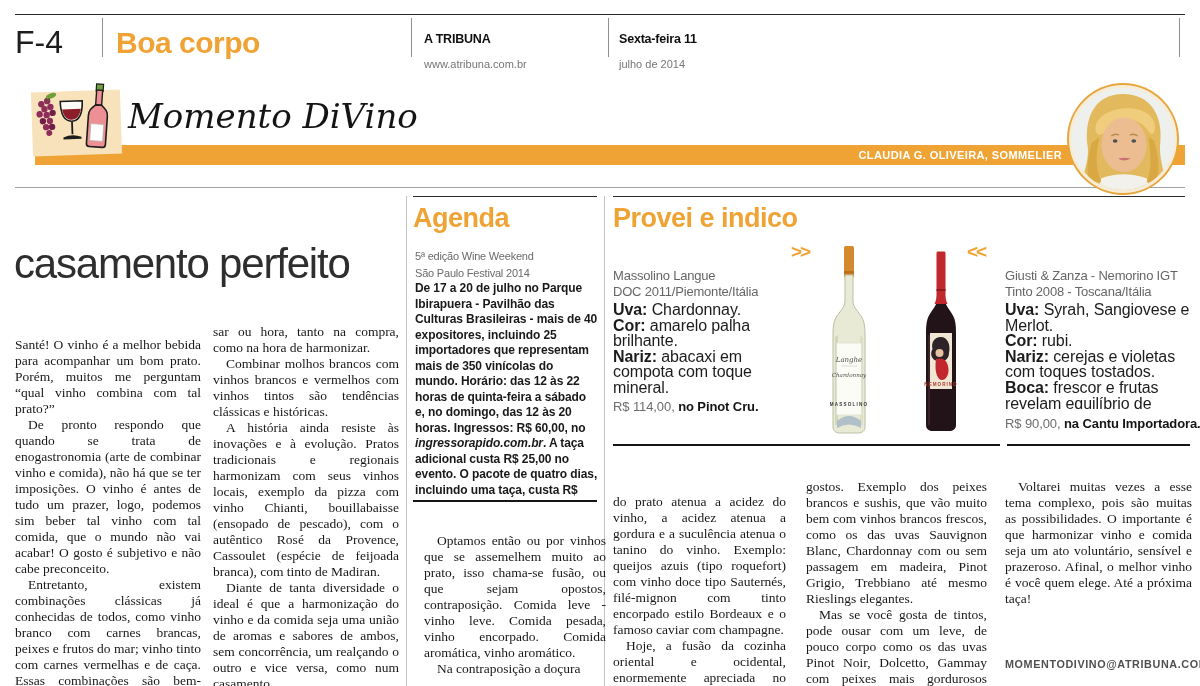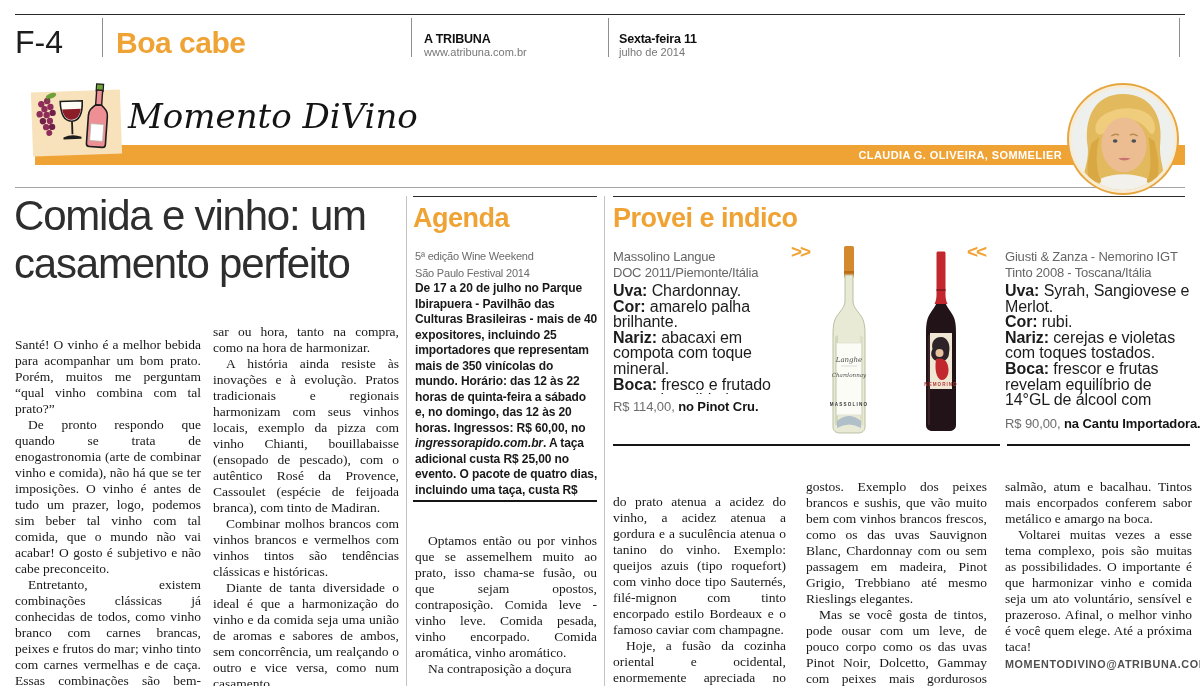--- a/index.html
+++ b/index.html
@@ -10,21 +10,21 @@
   .rule-h{position:absolute;height:1px;background:#2a2a2a;}
   .rule-h.gray{background:#a3a3a3;}
   .rule-h.thick{height:2px;background:#151515;}
   .rule-v{position:absolute;width:1px;background:#c3c3c3;}
   .vdiv{position:absolute;top:18px;height:39px;width:1px;background:#8f8f8f;}
   
   .mh-num{position:absolute;left:15px;top:24px;font-size:32px;font-weight:300;color:#1d1d1d;}
   .mh-section{position:absolute;left:116px;top:26px;font-size:30px;font-weight:800;color:var(--accent);letter-spacing:-.5px;}
   .mh-block{position:absolute;top:33px;line-height:13px;}
   .mh-name{font-size:12.5px;font-weight:800;color:#101010;letter-spacing:-.2px;}
-  .mh-sub{font-size:11px;color:#767676;margin-top:0;}
+  .mh-sub{font-size:11px;color:#767676;margin-top:12px;}
   
   .brand-bar{position:absolute;left:35px;top:145px;width:1150px;height:20px;background:var(--accent);z-index:1;}
   .brand-author{position:absolute;left:0;top:149px;width:1062px;text-align:right;font-size:11px;font-weight:800;
                 color:#fff;letter-spacing:.4px;z-index:2;}
   .logo-box{position:absolute;left:28px;top:82px;width:98px;height:84px;z-index:2;transform:rotate(-2deg);}
   .logo-script{position:absolute;left:128px;top:96px;z-index:2;font-family:"DejaVu Serif",serif;font-style:italic;
                font-size:34px;color:#141414;}
   .avatar{position:absolute;left:1069px;top:85px;width:102px;height:102px;border-radius:50%;overflow:hidden;
           border:3px solid #f8ecd6;box-shadow:0 0 0 2px #e5a63e;z-index:3;background:#eef0ee;}
   
@@ -37,39 +37,39 @@
   .serif-col p.ind{text-indent:13px;}
   
   .sec-title{position:absolute;margin:0;font-size:27px;font-weight:800;color:var(--accent);letter-spacing:-.5px;}
   
   .ag-name{position:absolute;left:415px;top:248px;font-size:11px;line-height:17px;color:#6b6b6b;letter-spacing:-.2px;}
   .ag-details{position:absolute;left:415px;top:281px;width:183px;font-size:12px;line-height:15.5px;font-weight:700;
               color:#191919;letter-spacing:-.1px;overflow:hidden;height:216px;}
   .ag-details i{font-style:italic;}
   
   .wine-block{position:absolute;overflow:hidden;}
-  .wine-name{font-size:13px;line-height:16px;color:#666;letter-spacing:-.2px;}
+  .wine-name{font-size:13px;line-height:16px;color:#666;letter-spacing:-.2px;margin-top:19px;}
   .wine-rows{margin-top:2px;font-size:16px;line-height:15.6px;color:#1c1c1c;letter-spacing:-.1px;}
   .wine-rows b{font-weight:700;}
   .wine-price{position:absolute;font-size:13px;letter-spacing:-.1px;}
   .wine-price .p{color:#6d6d6d;}
   .wine-price b{color:#141414;font-weight:700;}
   .arrow{position:absolute;font-size:19px;font-weight:800;color:var(--accent);letter-spacing:-2px;z-index:2;}
   .bottle{position:absolute;}
   .email{position:absolute;left:1005px;top:658px;font-size:10.8px;font-weight:600;letter-spacing:.6px;color:#4f4f4f;}
 </style>
 </head>
 <body>
 
 <div class="page">
 
   <div class="rule-h" style="left:15px;top:14px;width:1170px;"></div>
   <div class="mh-num">F-4</div>
   <div class="vdiv" style="left:102px;"></div>
-  <div class="mh-section">Boa cabe</div>
+  <div class="mh-section">Boa corpo</div>
   <div class="vdiv" style="left:411px;"></div>
   <div class="mh-block" style="left:424px;">
     <div class="mh-name">A TRIBUNA</div>
     <div class="mh-sub">www.atribuna.com.br</div>
   </div>
   <div class="vdiv" style="left:608px;"></div>
   <div class="mh-block" style="left:619px;">
     <div class="mh-name">Sexta-feira 11</div>
     <div class="mh-sub">julho de 2014</div>
   </div>
@@ -127,54 +127,54 @@
       <path d="M47,72 Q53,76 60,72 Q53,70 47,72 Z" fill="#C97272"></path>
       <path d="M30,92 Q52,84 76,92 L80,104 L26,104 Z" fill="#f3f1ec"></path>
       <path d="M20,56 C16,72 14,84 18,96 L30,96 C24,84 24,66 28,50 Z" fill="#D9A843"></path>
       <path d="M84,54 C88,70 90,82 86,96 L76,96 C82,84 80,66 78,50 Z" fill="#D9A843"></path>
     </svg>
   </div>
 
   <div class="rule-h gray" style="left:15px;top:187px;width:1170px;"></div>
 
   <h1 class="headline">
-    <span>Comida e vinho: um</span><br>
+    <br>
     <span>casamento perfeito</span>
   </h1>
 
   <div class="serif-col" style="left:15px;top:324px;width:186px;height:362px;margin-top:13px;">
     <p>Santé! O vinho é a melhor bebida para acompanhar um bom prato. Porém, muitos me perguntam “qual vinho combina com tal prato?”</p>
     <p class="ind">De pronto respondo que quando se trata de enogastronomia (arte de combinar vinho e comida), não há que se ter imposições. O vinho é antes de tudo um prazer, logo, podemos sim beber tal vinho com tal comida, que o mundo não vai acabar! O gosto é subjetivo e não cabe preconceito.</p>
     <p class="ind">Entretanto, existem combinações clássicas já conhecidas de todos, como vinho branco com carnes brancas, peixes e frutos do mar; vinho tinto com carnes vermelhas e de caça. Essas combinações são bem-vindas para os que não querem ter de pen-</p>
   </div>
   <div class="serif-col" style="left:213px;top:324px;width:186px;height:362px;">
     <p>sar ou hora, tanto na compra, como na hora de harmonizar.</p>
+    <p class="ind">Combinar molhos brancos com vinhos brancos e vermelhos com vinhos tintos são tendências clássicas e históricas.</p>
     <p class="ind">A história ainda resiste às inovações e à evolução. Pratos tradicionais e regionais harmonizam com seus vinhos locais, exemplo da pizza com vinho Chianti, bouillabaisse (ensopado de pescado), com o autêntico Rosé da Provence, Cassoulet (espécie de feijoada branca), com tinto de Madiran.</p>
-    <p class="ind">Combinar molhos brancos com vinhos brancos e vermelhos com vinhos tintos são tendências clássicas e históricas.</p>
     <p class="ind">Diante de tanta diversidade o ideal é que a harmonização do vinho e da comida seja uma união de aromas e sabores de ambos, sem concorrência, um realçando o outro e vice versa, como num casamento.</p>
   </div>
 
   <div class="rule-v" style="left:406px;top:196px;height:490px;"></div>
   <div class="rule-v" style="left:604px;top:196px;height:490px;"></div>
 
   <div class="rule-h" style="left:413px;top:196px;width:184px;"></div>
   <h2 class="sec-title" style="left:413px;top:203px;">Agenda</h2>
   <div class="ag-name">
     <div>5ª edição Wine Weekend</div>
     <div>São Paulo Festival 2014</div>
   </div>
   <div class="ag-details">
     <span>De 17 a 20 de julho no Parque Ibirapuera - Pavilhão das Culturas Brasileiras - mais de 40 expositores, incluindo 25 importadores que representam mais de 350 vinícolas do mundo.</span>
     <b>Horário:</b>
     <span>das 12 às 22 horas de quinta-feira a sábado e, no domingo, das 12 às 20 horas.</span>
     <b>Ingressos:</b>
     <span>R$ 60,00, no </span><i>ingressorapido.com.br</i><span>. A taça adicional custa R$ 25,00 no evento. O pacote de quatro dias, incluindo uma taça, custa R$ 150,00.</span>
   </div>
   <div class="rule-h thick" style="left:413px;top:500px;width:184px;"></div>
-  <div class="serif-col" style="left:415px;top:533px;width:182px;height:153px;">
+  <div class="serif-col" style="left:424px;top:533px;width:182px;height:153px;">
     <p class="ind">Optamos então ou por vinhos que se assemelhem muito ao prato, isso chama-se fusão, ou que sejam opostos, contraposição. Comida leve - vinho leve. Comida pesada, vinho encorpado. Comida aromática, vinho aromático.</p>
     <p class="ind">Na contraposição a doçura</p>
   </div>
 
   <div class="rule-h" style="left:613px;top:196px;width:572px;"></div>
   <h2 class="sec-title" style="left:613px;top:203px;">Provei e indico</h2>
 
   <div class="wine-block" style="left:613px;top:249px;width:176px;height:145px;">
     <div class="wine-name">
       <div>Massolino Langue</div>
@@ -247,19 +247,18 @@
 
   <div class="serif-col" style="left:613px;top:486px;width:173px;height:207px;margin-top:8px;">
     <p>do prato atenua a acidez do vinho, a acidez atenua a gordura e a suculência atenua o tanino do vinho. Exemplo: queijos azuis (tipo roquefort) com vinho doce tipo Sauternés, filé-mignon com tinto encorpado estilo Bordeaux e o famoso caviar com champagne.</p>
     <p class="ind">Hoje, a fusão da cozinha oriental e ocidental, enormemente apreciada no mundo, nos permite conciliar muitos</p>
   </div>
   <div class="serif-col" style="left:806px;top:479px;width:181px;height:207px;">
     <p>gostos. Exemplo dos peixes brancos e sushis, que vão muito bem com vinhos brancos frescos, como os das uvas Sauvignon Blanc, Chardonnay com ou sem passagem em madeira, Pinot Grigio, Trebbiano até mesmo Rieslings elegantes.</p>
     <p class="ind">Mas se você gosta de tintos, pode ousar com um leve, de pouco corpo como os das uvas Pinot Noir, Dolcetto, Gammay com peixes mais gordurosos como</p>
   </div>
   <div class="serif-col" style="left:1005px;top:479px;width:187px;height:172px;">
-    <p>salmão, atum e bacalhau. Tintos mais encorpados conferem sabor metálico e amargo na boca.</p>
     <p class="ind">Voltarei muitas vezes a esse tema complexo, pois são muitas as possibilidades. O importante é que harmonizar vinho e comida seja um ato voluntário, sensível e prazeroso. Afinal, o melhor vinho é você quem elege. Até a próxima taça!</p>
   </div>
 
   <div class="email">MOMENTODIVINO@ATRIBUNA.COM.BR</div>
 
 </div>
 
 </body></html>

